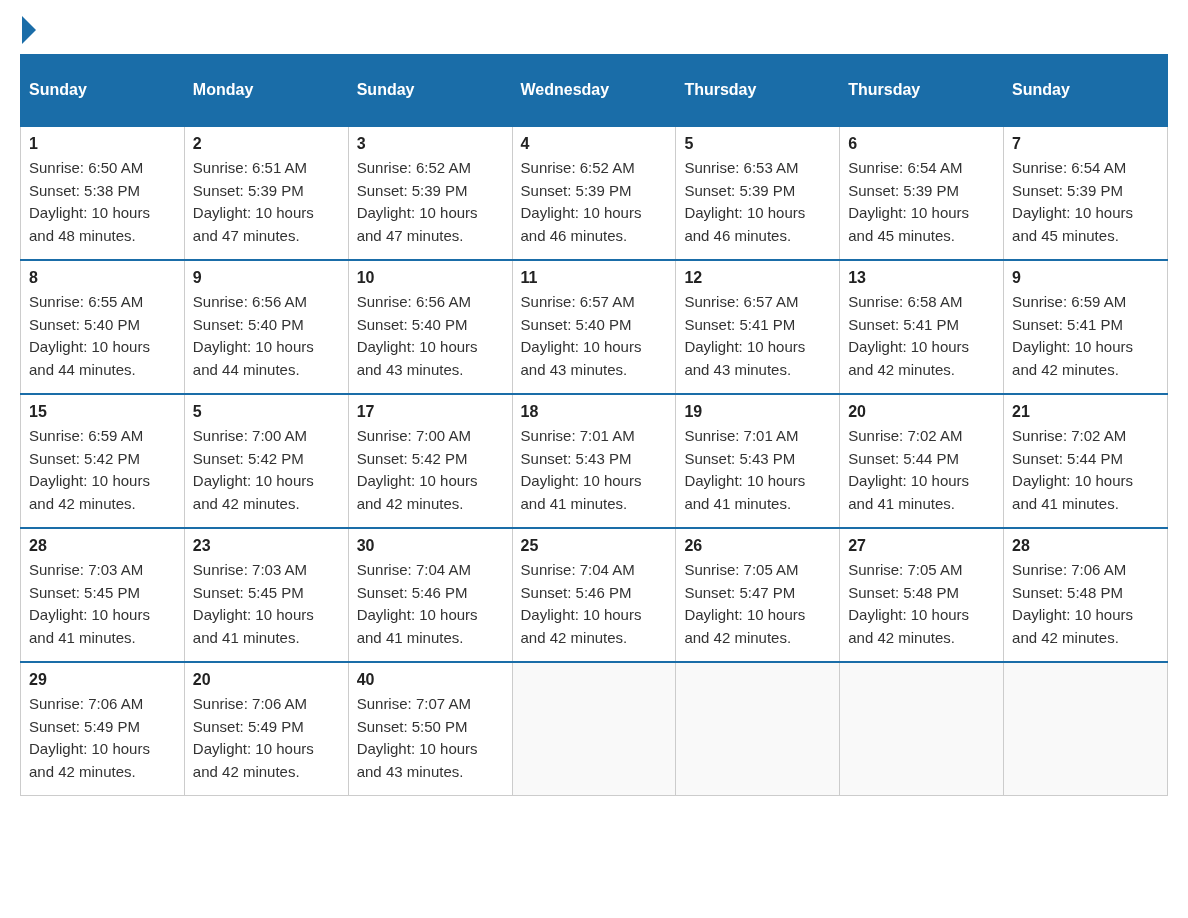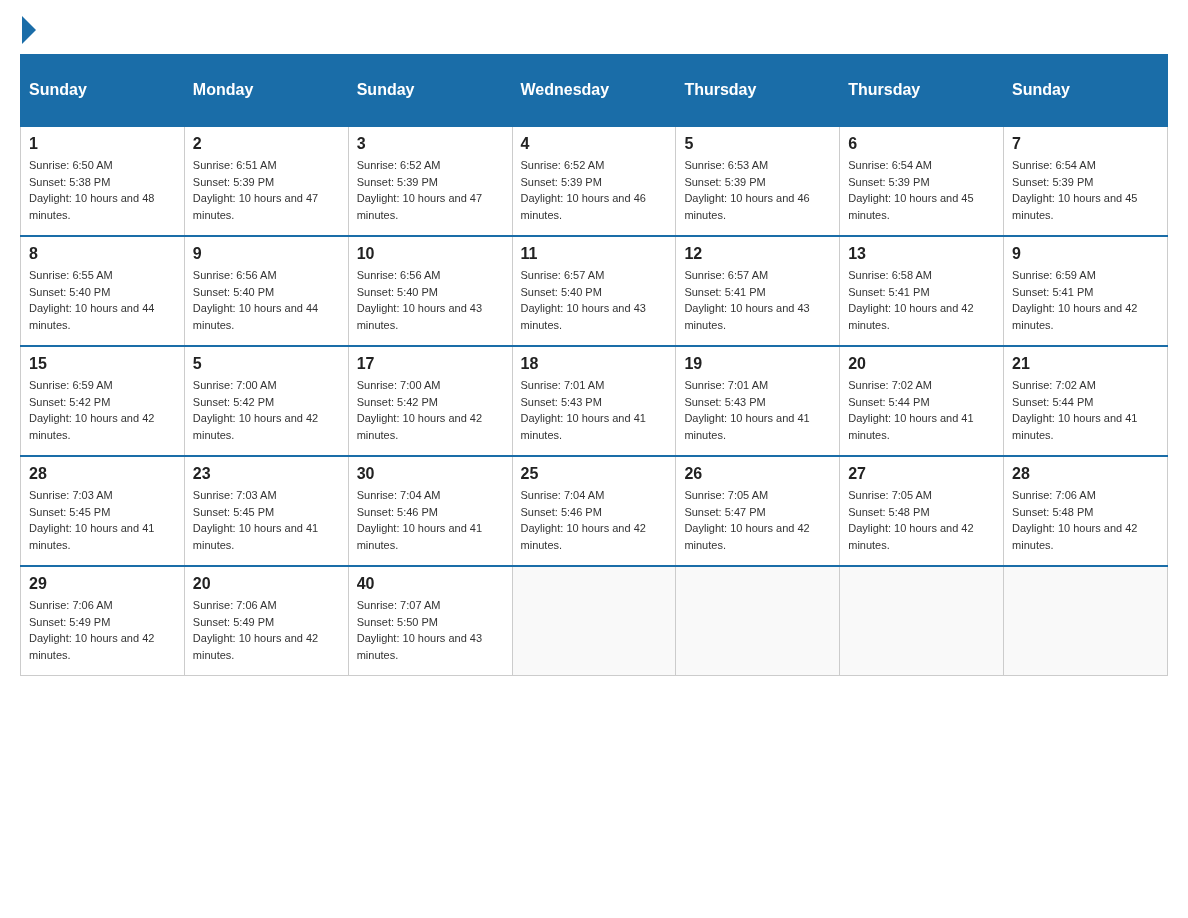--- a/index.html
+++ b/index.html
@@ -88,21 +88,21 @@
       border-top: 2px solid #1a6da8;
     }
     .day-number {
       font-size: 16px;
       font-weight: bold;
       color: #222;
       display: block;
       margin-bottom: 4px;
     }
     .day-info {
-      font-size: 11px;
+      font-size: 15px;
       line-height: 1.5;
       color: #333;
     }
   </style>
 </head>
 <body>
 
 <div class="header">
   <div class="logo">
     <div class="logo-text">

